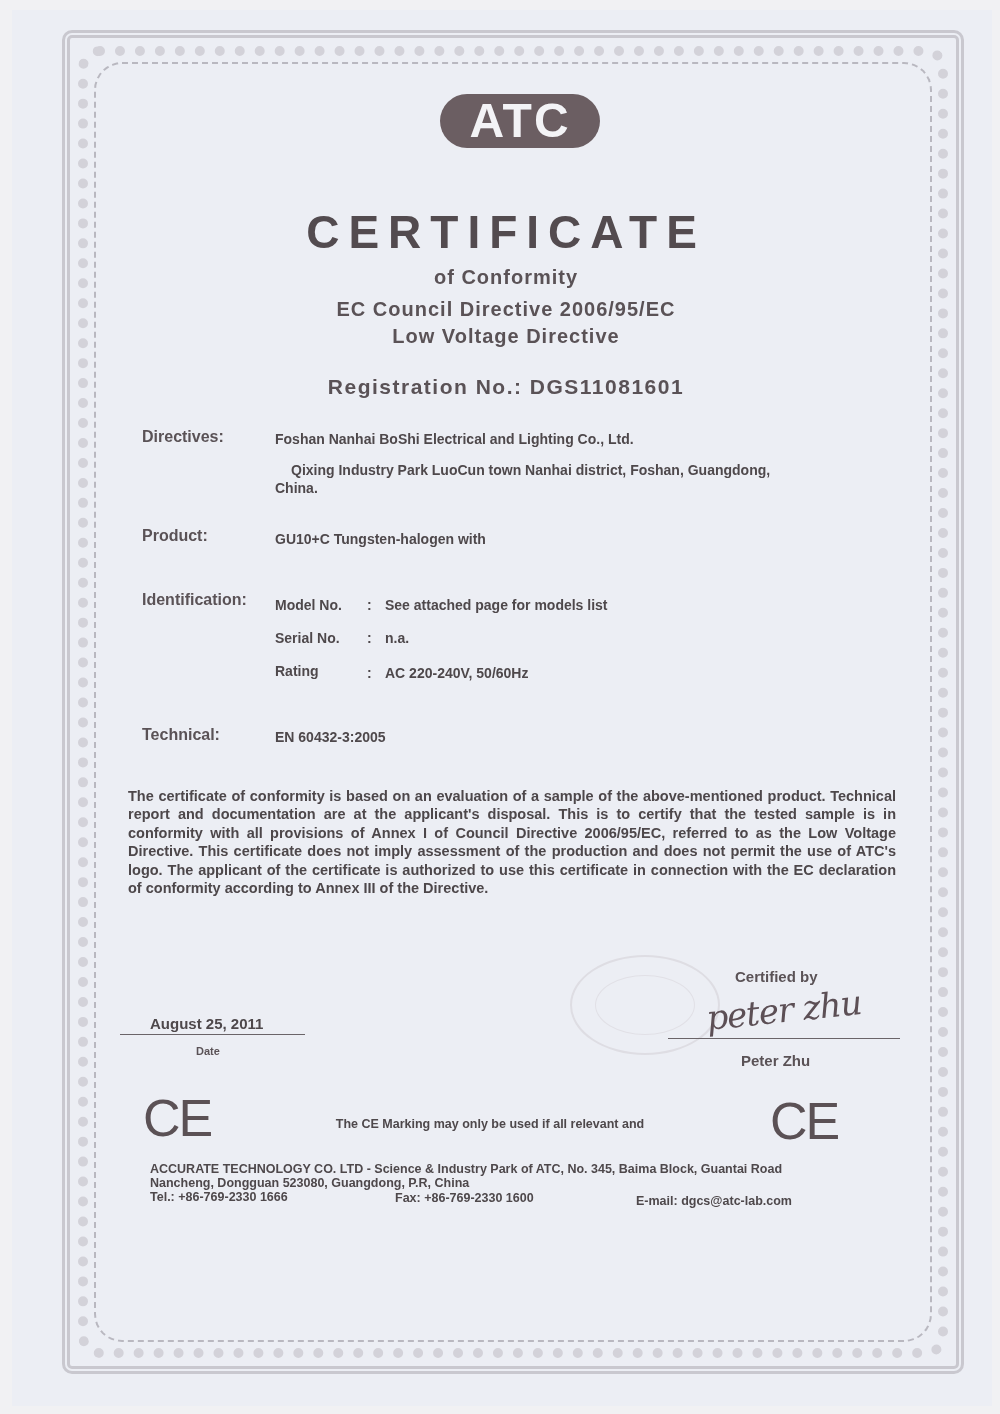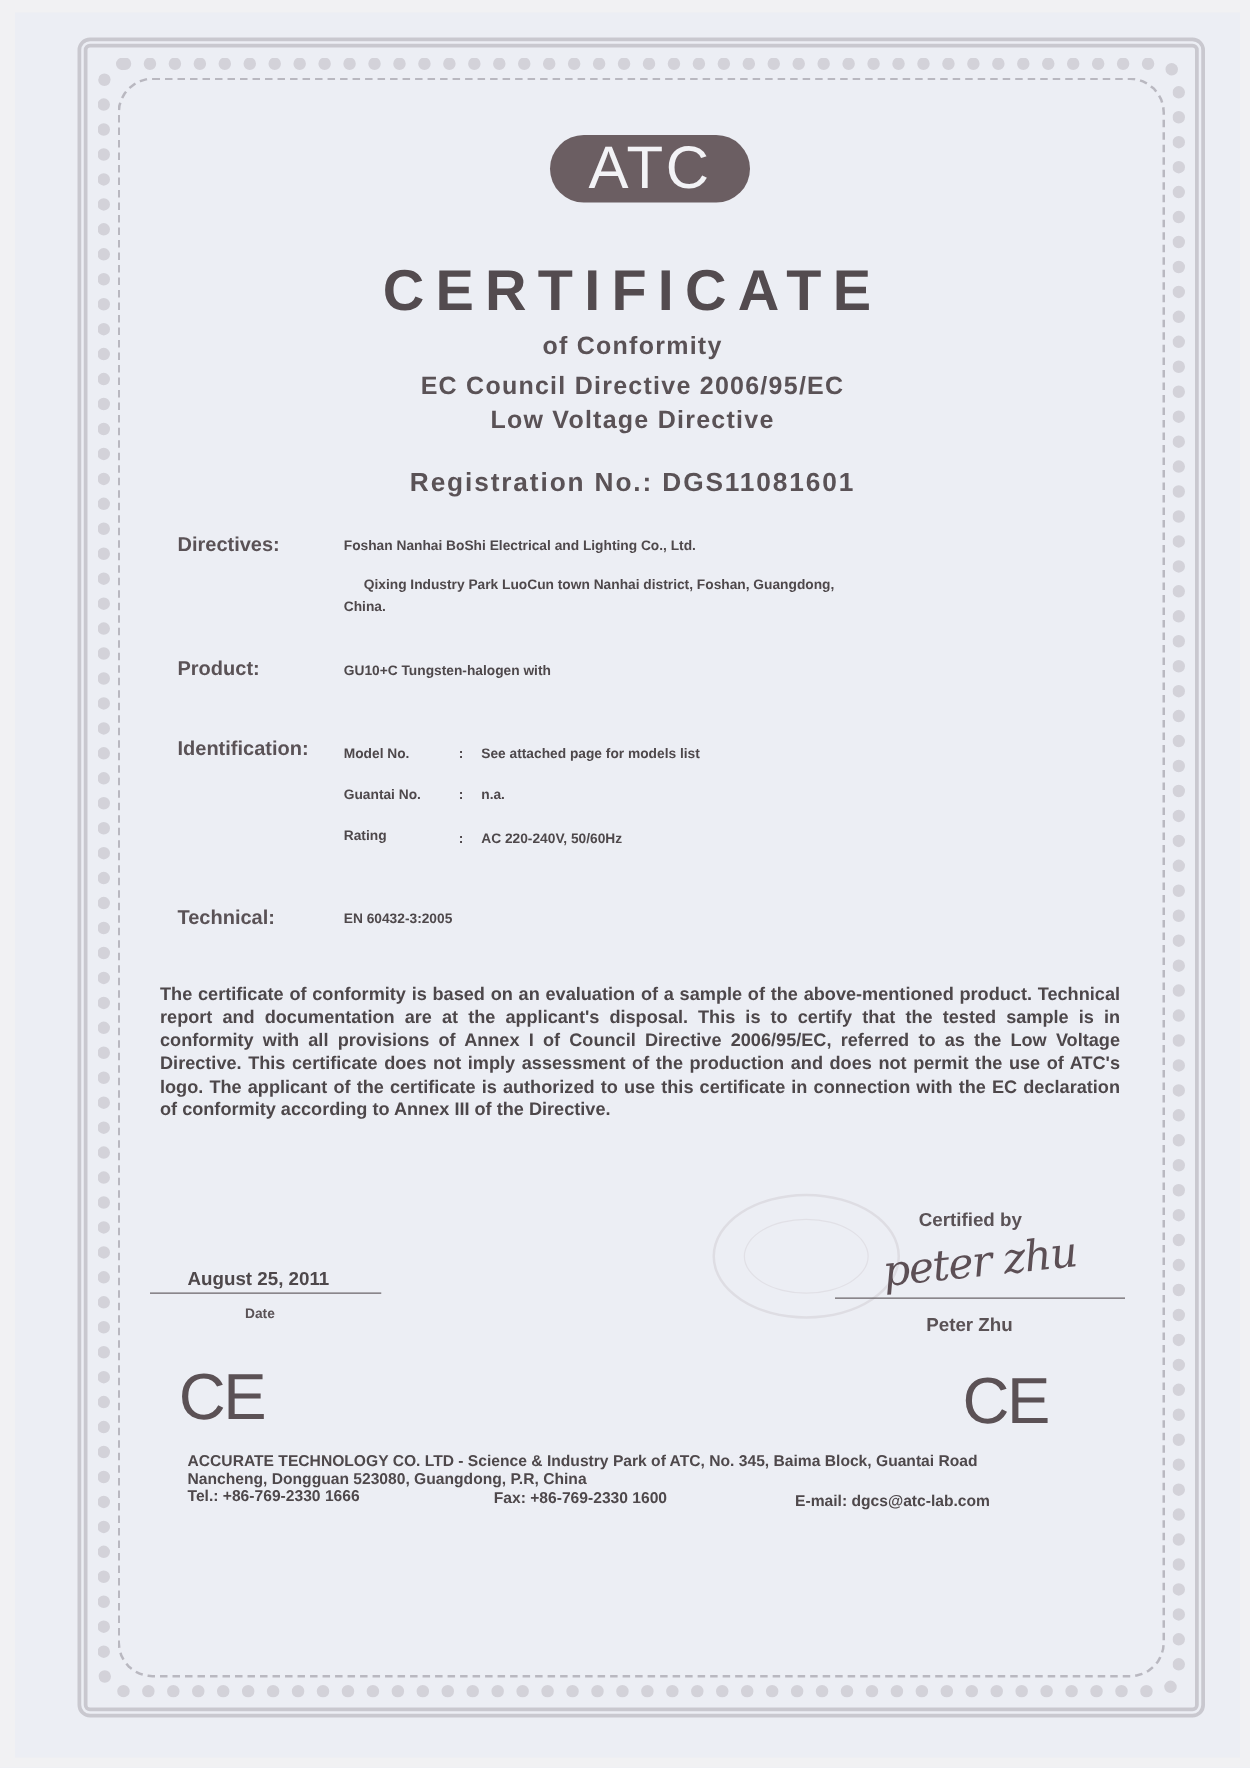--- a/index.html
+++ b/index.html
@@ -20,35 +20,35 @@
     .frame-mid {
       position: absolute; left: 78px; top: 46px; width: 870px; height: 1312px;
       border: 10px dotted #d3d2d9; border-radius: 22px; box-sizing: border-box;
     }
     .frame-inner {
       position: absolute; left: 94px; top: 62px; width: 838px; height: 1280px;
       border: 2px dashed #b9b8c0; border-radius: 28px; box-sizing: border-box;
     }
     .abs { position: absolute; }
     .logo {
-      left: 440px; top: 108px; width: 160px; height: 54px; border-radius: 27px;
-      background: #6b5e62; color: #f3f3f6; font-weight: normal; font-size: 48px;
+      left: 440px; top: 94px; width: 160px; height: 54px; border-radius: 27px;
+      background: #6b5e62; color: #f3f3f6; font-weight: bold; font-size: 48px;
       line-height: 54px; text-align: center; letter-spacing: 2px;
     }
     .title {
       left: 0; width: 1012px; top: 205px; text-align: center;
       font-size: 46px; font-weight: bold; letter-spacing: 9px; color: #534b4f;
     }
     .center { left: 0; width: 1012px; text-align: center; font-weight: bold; color: #5a5256; }
     .sub1 { top: 266px; font-size: 20px; letter-spacing: 1px; }
     .sub2 { top: 298px; font-size: 20px; letter-spacing: 1px; }
     .sub3 { top: 325px; font-size: 20px; letter-spacing: 1px; }
     .reg  { top: 375px; font-size: 21px; letter-spacing: 1.5px; }
     .label { left: 142px; font-size: 16px; font-weight: bold; color: #5a5256; }
-    .val { font-size: 11px; font-weight: bold; color: #4e484b; }
+    .val { font-size: 14px; font-weight: bold; color: #4e484b; }
     .para {
       left: 128px; top: 787px; width: 768px; font-size: 14.5px; font-weight: bold;
       line-height: 18.4px; text-align: justify; color: #4d474a;
     }
     .sigline { border-top: 1px solid #6a6468; }
     .ce { font-size: 52px; font-weight: normal; color: #5b5155; letter-spacing: -2px; }
     .note { left: 300px; width: 380px; top: 1116px; text-align: center; font-size: 12.5px; font-weight: bold; line-height: 16px; color: #4e484b; }
     .foot { font-size: 12.5px; font-weight: bold; color: #4e484b; }
     .stamp {
       left: 570px; top: 955px; width: 150px; height: 100px; border-radius: 50%;
@@ -84,21 +84,21 @@
 <div class="abs val" style="left:275px; top:462px;margin-left:16px;">Qixing Industry Park LuoCun town Nanhai district, Foshan, Guangdong,</div>
 <div class="abs val" style="left:275px; top:480px;">China.</div>
 
 <div class="abs label" style="top:527px;">Product:</div>
 <div class="abs val" style="left:275px; top:531px;">GU10+C Tungsten-halogen with</div>
 
 <div class="abs label" style="top:591px;">Identification:</div>
 <div class="abs val" style="left:275px; top:597px;">Model No.</div>
 <div class="abs val" style="left:367px; top:597px;">:</div>
 <div class="abs val" style="left:385px; top:597px;">See attached page for models list</div>
-<div class="abs val" style="left:275px; top:630px;">Guantai No.</div>
+<div class="abs val" style="left:275px; top:630px;">Serial No.</div>
 <div class="abs val" style="left:367px; top:630px;">:</div>
 <div class="abs val" style="left:385px; top:630px;">n.a.</div>
 <div class="abs val" style="left:275px; top:663px;">Rating</div>
 <div class="abs val" style="left:367px; top:665px;">:</div>
 <div class="abs val" style="left:385px; top:665px;">AC 220-240V, 50/60Hz</div>
 
 <div class="abs label" style="top:726px;">Technical:</div>
 <div class="abs val" style="left:275px; top:729px;">EN 60432-3:2005</div>
 
 <div class="abs para">The certificate of conformity is based on an evaluation of a sample of the above-mentioned product. Technical report and documentation are at the applicant's disposal. This is to certify that the tested sample is in conformity with all provisions of Annex I of Council Directive 2006/95/EC, referred to as the Low Voltage Directive. This certificate does not imply assessment of the production and does not permit the use of ATC's logo. The applicant of the certificate is authorized to use this certificate in connection with the EC declaration of conformity according to Annex III of the Directive.</div>
@@ -111,19 +111,20 @@
 <div class="abs" style="left:196px; top:1045px; font-size:11px; font-weight:bold; color:#5a5256;">Date</div>
 
 <div class="abs" style="left:735px; top:968px; font-size:15px; font-weight:bold; color:#5a5256;">Certified by</div>
 <div class="abs signature">peter zhu</div>
 <div class="abs sigline" style="left:668px; top:1038px; width:232px;"></div>
 <div class="abs" style="left:741px; top:1052px; font-size:15px; font-weight:bold; color:#5a5256;">Peter Zhu</div>
 
 <div class="abs ce" style="left:143px; top:1088px;">CE</div>
 <div class="abs ce" style="left:770px; top:1091px;">CE</div>
 <div class="abs note">
+  <div>The CE Marking may only be used if all relevant and</div>
 </div>
 
 <div class="abs foot" style="left:150px; top:1162px;">ACCURATE TECHNOLOGY CO. LTD - Science &amp; Industry Park of ATC, No. 345, Baima Block, Guantai Road</div>
 <div class="abs foot" style="left:150px; top:1176px;">Nancheng, Dongguan 523080, Guangdong, P.R, China</div>
 <div class="abs foot" style="left:150px; top:1190px;">Tel.: +86-769-2330 1666</div>
 <div class="abs foot" style="left:395px; top:1191px;">Fax: +86-769-2330 1600</div>
 <div class="abs foot" style="left:636px; top:1194px;">E-mail: dgcs@atc-lab.com</div>
 
 </body></html>

